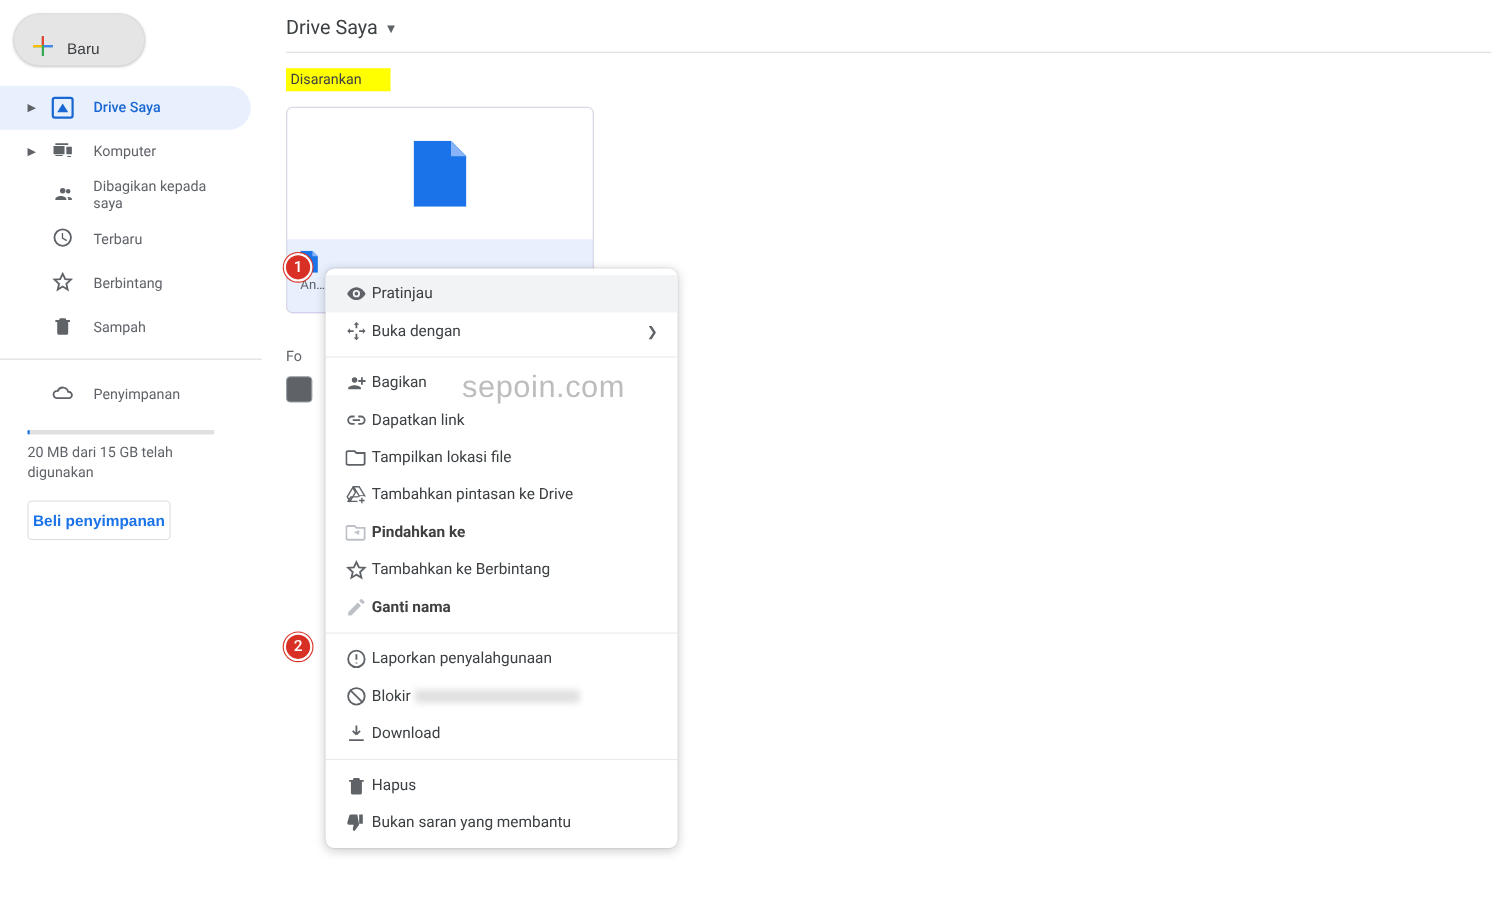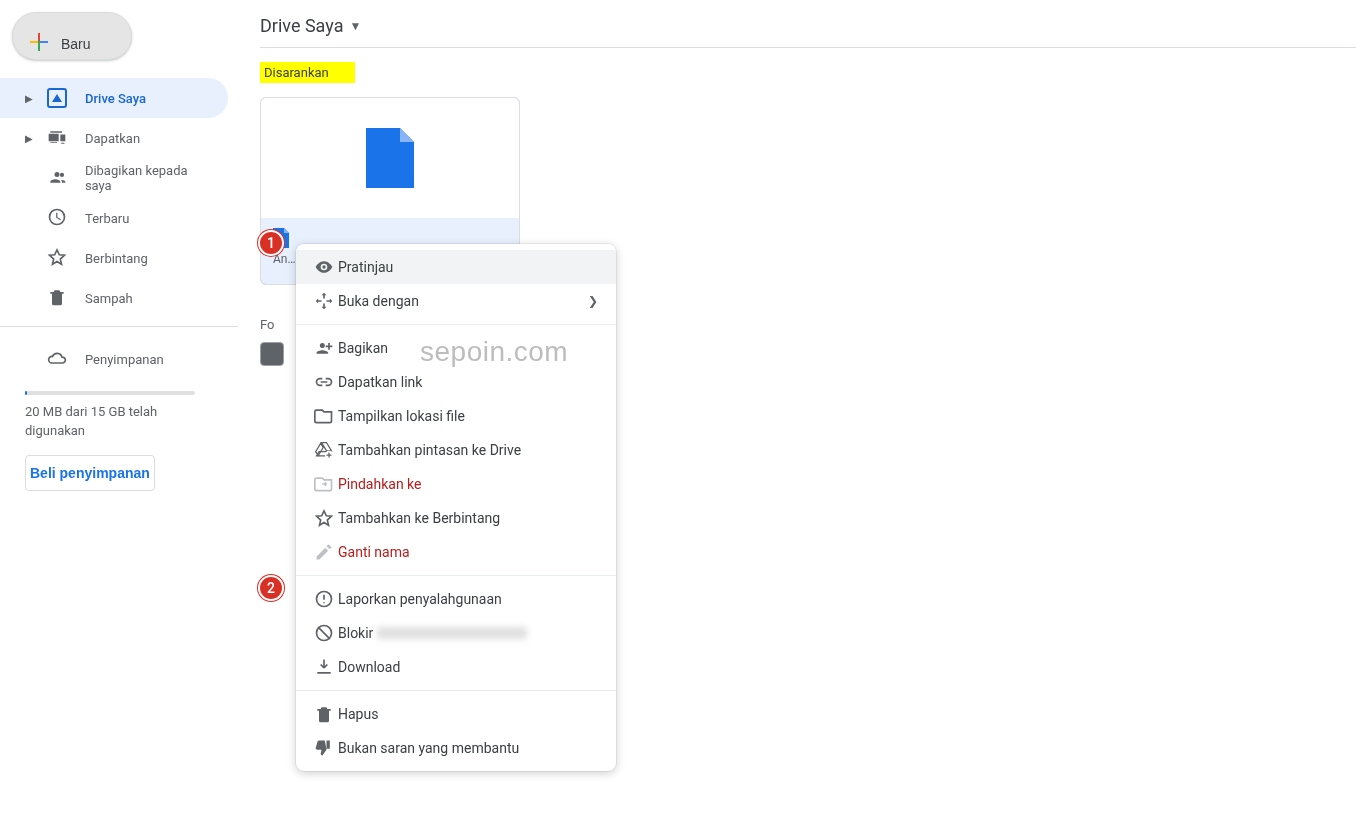--- a/index.html
+++ b/index.html
@@ -107,21 +107,21 @@
   .suggested-label {
     display:inline-block;
     background:#ffff00;
     color:#3c4043;
     font-size:13px;
     padding:3px 26px 3px 4px;
     margin-top:14px;
   }
   .card {
     margin-top:14px;
-    width: 260px;
+    width: 280px;
     border:1px solid #dadce0;
     border-radius:6px;
     overflow:hidden;
     background:#c4b5fd;
   }
   .card-thumb {
     height:120px;
     background:#fff;
     display:flex; align-items:center; justify-content:center;
   }
@@ -154,21 +154,21 @@
   }
   .ctx-item {
     height:34px;
     display:flex; align-items:center;
     gap:4px;
     padding:0 18px 0 18px;
     cursor:pointer;
     color:#3c4043;
   }
   .ctx-item.hover { background:#f1f3f4; }
-  .ctx-item.disabled { color:#b91c1c; cursor:default; }
+  .ctx-item.disabled { color:#404040; cursor:default;font-weight:bold; }
   .ctx-item .ico { width:20px; height:20px; flex-shrink:0; display:flex; align-items:center; justify-content:center;}
   .ctx-item .ico svg { width:20px; height:20px; fill:#5f6368; }
   .ctx-item.disabled .ico svg { fill:#bdc1c6; }
   .ctx-item .chev { margin-left:auto; color:#5f6368; font-size:12px;}
   .ctx-div { height:1px; background:#e8eaed; margin:6px 0; }
   .ctx-item.highlight {
     border:2px dashed #d93025;
     border-radius:4px;
     margin:0 6px;
     height:38px;
@@ -239,21 +239,21 @@
     <li class="nav-item active">
       <span class="caret">▶</span>
       <span class="drive-icon-active"></span>
       <span>Drive Saya</span>
     </li>
     <li class="nav-item">
       <span class="caret">▶</span>
       <span><svg viewBox="0 0 24 24">
             <path d="M4 5h14v2H4zM2 8h12v9H2zM16 9h6v8h-6zM17 19h4v1h-4zM4 18h8v1H4z"></path>
           </svg></span>
-      <span>Dapatkan</span>
+      <span>Komputer</span>
     </li>
     <li class="nav-item no-caret">
       <span class="caret">▶</span>
       <span><svg viewBox="0 0 24 24">
             <path d="M12 12a3 3 0 100-6 3 3 0 000 6zm6 0a2.5 2.5 0 100-5 2.5 2.5 0 000 5zM4 18c0-2.2 3.6-3.3 6-3.3s6 1.1 6 3.3v1H4zm14-2.3c1.6.3 4 .3 4 2.3v1h-4v-1c0-.9-.4-1.7-1.1-2.2z"></path>
           </svg></span>
       <span>Dibagikan kepada saya</span>
     </li>
     <li class="nav-item no-caret">
       <span class="caret">▶</span>

